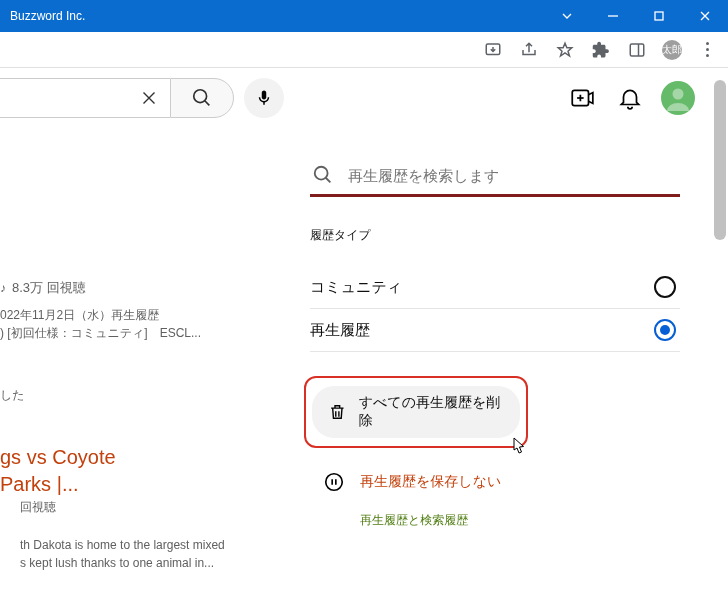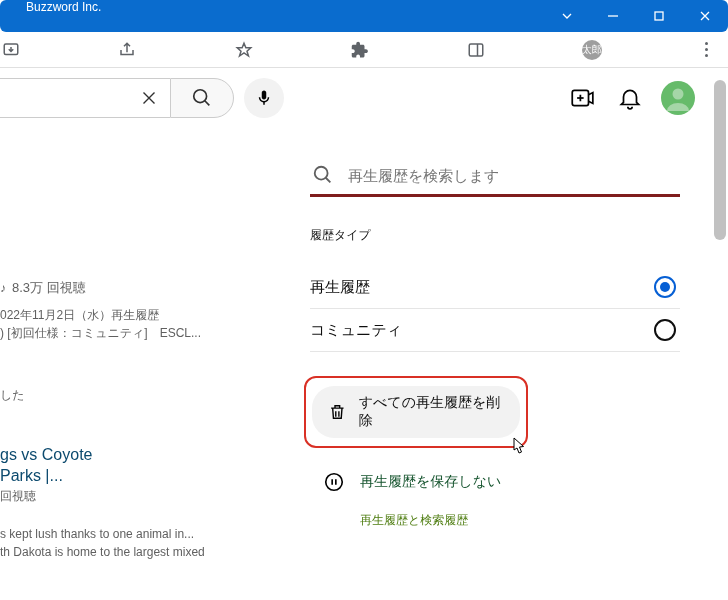--- a/index.html
+++ b/index.html
@@ -1,25 +1,25 @@
 <!DOCTYPE html>
 <html><head>
 <meta charset="utf-8">
 <style>
   * { box-sizing: border-box; margin: 0; padding: 0; font-family: "Segoe UI", Arial, sans-serif; }
   body { width: 728px; height: 600px; overflow: hidden; background: #fff; position: relative; }
 
   
-  .titlebar { height: 32px; background: #0a6cce; display: flex; color: #fff; font-size: 12px; padding-left: 26px; border-radius: 6px; }
+  .titlebar { height: 32px; background: #0a6cce; display: flex; align-items: center; color: #fff; font-size: 12px; padding-left: 10px; }
   .titlebar .title { flex: 1; }
   .titlebar .winbtn { width: 46px; height: 32px; display: flex; align-items: center; justify-content: center; cursor: pointer; }
   .titlebar svg { stroke: #fff; fill: none; }
 
   
-  .btoolbar { height: 36px; background: #fff; border-bottom: 1px solid #e0e0e0; display: flex; align-items: center; justify-content: space-between; gap: 14px; padding: 0 10px 0 0; }
+  .btoolbar { height: 36px; background: #fff; border-bottom: 1px solid #e0e0e0; display: flex; align-items: center; justify-content: flex-end; gap: 14px; padding: 0 10px 0 0; }
   .btoolbar .bicon { width: 22px; height: 22px; display: flex; align-items: center; justify-content: center; color: #5f6368; cursor: pointer; }
   .avatar-badge { width: 20px; height: 20px; border-radius: 50%; background: #9e9e9e; color: #fff; font-size: 10px; display: flex; align-items: center; justify-content: center; }
   .kebab { display: flex; flex-direction: column; gap: 3px; }
   .kebab span { width: 3px; height: 3px; border-radius: 50%; background: #5f6368; }
 
   
   .content { position: absolute; top: 68px; left: 0; right: 0; bottom: 0; overflow: hidden; }
   .vscroll { position: absolute; top: 12px; right: 2px; width: 12px; height: 160px; background: #c1c1c1; border-radius: 6px; }
 
   
@@ -31,40 +31,40 @@
   .spacer { flex: 1; }
   .topicon { width: 40px; height: 40px; display: flex; align-items: center; justify-content: center; margin-left: 8px; color: #030303; }
   .avatar-circle { width: 34px; height: 34px; border-radius: 50%; background: #66bb6a; display: flex; align-items: center; justify-content: center; }
 
   
   .leftcol { position: absolute; left: 0; top: 210px; width: 240px; font-size: 13px; color: #606060; line-height: 1.5; }
   .leftcol .music-row { display: flex; align-items: center; gap: 6px; color: #606060; margin-bottom: 8px; }
   .leftcol .note { font-size: 12px; }
   .leftcol .line { color: #606060; font-size: 12px; }
   .leftcol .gap { height: 44px; }
-  .leftcol .vid-title { font-size: 16px; font-weight: 400; color: #0c4a6e; line-height: 1.35; }
-  .leftcol .small { font-size: 12px; color: #606060; }
+  .leftcol .vid-title { font-size: 20px; font-weight: 400; color: #c2410c; line-height: 1.35; }
+  .leftcol .small { font-size: 12px; color: #606060; margin-left: 20px; }
 
   
   .rightpanel { position: absolute; left: 310px; top: 90px; width: 370px; }
   .search-hist { display: flex; align-items: center; gap: 14px; border-bottom: 3px solid #7f1d1d; padding: 6px 2px 8px; margin-bottom: 30px; }
   .search-hist input { border: none; outline: none; font-size: 15px; flex: 1; color: #606060; background: transparent; }
   .section-title { font-size: 12px; font-weight: 500; color: #0f0f0f; margin-bottom: 22px; }
 
   .radio-row { display: flex; align-items: center; justify-content: space-between; padding: 10px 4px 10px 0; border-bottom: 1px solid #e5e5e5; font-size: 15px; color: #0f0f0f; }
   .radio-row:last-of-type { border-bottom: none; }
   .radio-outer { width: 22px; height: 22px; border-radius: 50%; border: 2px solid #0f0f0f; display: flex; align-items: center; justify-content: center; }
   .radio-outer.sel { border-color: #065fd4; }
   .radio-inner { width: 10px; height: 10px; border-radius: 50%; background: #065fd4; }
 
   .highlight-box { border: 2px solid #d93025; border-radius: 12px; padding: 8px 6px; margin: 24px 0 12px -6px; width: 224px; position: relative; }
   .pill-btn { display: inline-flex; align-items: center; gap: 12px; background: #f2f2f2; border-radius: 22px; padding: 8px 16px; font-size: 14px; color: #0f0f0f; cursor: pointer; }
   .cursor-img { position: absolute; right: -2px; bottom: -12px; }
 
-  .action-row { display: flex; align-items: center; gap: 14px; padding: 10px 0 10px 12px; font-size: 14px; color: #14532d; }
+  .action-row { display: flex; align-items: center; gap: 14px; padding: 10px 0 10px 12px; font-size: 14px; color: #c2410c; }
   .action-row .aicon { width: 24px; height: 24px; display: flex; align-items: center; justify-content: center; }
   .subtext { font-size: 12px; color: #4d7c0f; padding: 8px 0 8px 50px; }
 
   svg { display: block; }
 </style>
 </head>
 <body>
 
 <div class="titlebar">
   <div class="title">Buzzword Inc.</div>
@@ -182,44 +182,44 @@
     </div>
     <div class="line">022年11月2日（水）再生履歴</div>
     <div class="line">) [初回仕様：コミュニティ]　ESCL...</div>
     <div class="gap"></div>
     <div class="line">した</div>
     <div style="height:40px"></div>
     <div class="vid-title">gs vs Coyote</div>
     <div class="vid-title">Parks |...</div>
     <div class="small">回視聴</div>
     <div style="height:20px"></div>
+    <div class="small">th Dakota is home to the largest mixed</div>
     <div class="small">s kept lush thanks to one animal in...</div>
-    <div class="small">th Dakota is home to the largest mixed</div>
   </div>
 
   <div class="rightpanel">
     <div class="search-hist">
       <svg width="22" height="22" viewBox="0 0 24 24" fill="none" stroke="#606060" stroke-width="2">
           <circle cx="10" cy="10" r="7"></circle>
           <line x1="20" y1="20" x2="15" y2="15"></line>
         </svg>
       <input type="text" placeholder="再生履歴を検索します" style="">
     </div>
 
     <div class="section-title">履歴タイプ</div>
 
     <div class="radio-row">
+      <span>コミュニティ</span>
+      <div class="radio-outer"></div>
+    </div>
+    <div class="radio-row">
       <span>再生履歴</span>
       <div class="radio-outer sel">
           <div class="radio-inner"></div>
         </div>
-    </div>
-    <div class="radio-row">
-      <span>コミュニティ</span>
-      <div class="radio-outer"></div>
     </div>
 
     <div class="highlight-box">
       <div class="pill-btn">
         <svg width="20" height="20" viewBox="0 0 24 24" fill="none" stroke="#030303" stroke-width="1.8">
             <path d="M4 7 h16 M9 7 V4 h6 v3 M6 7 l1 13 h10 l1 -13 M10 11 v7 M14 11 v7"></path>
           </svg>
         <span>すべての再生履歴を削除</span>
       </div>
       <svg class="cursor-img" width="18" height="22" viewBox="0 0 18 22">

